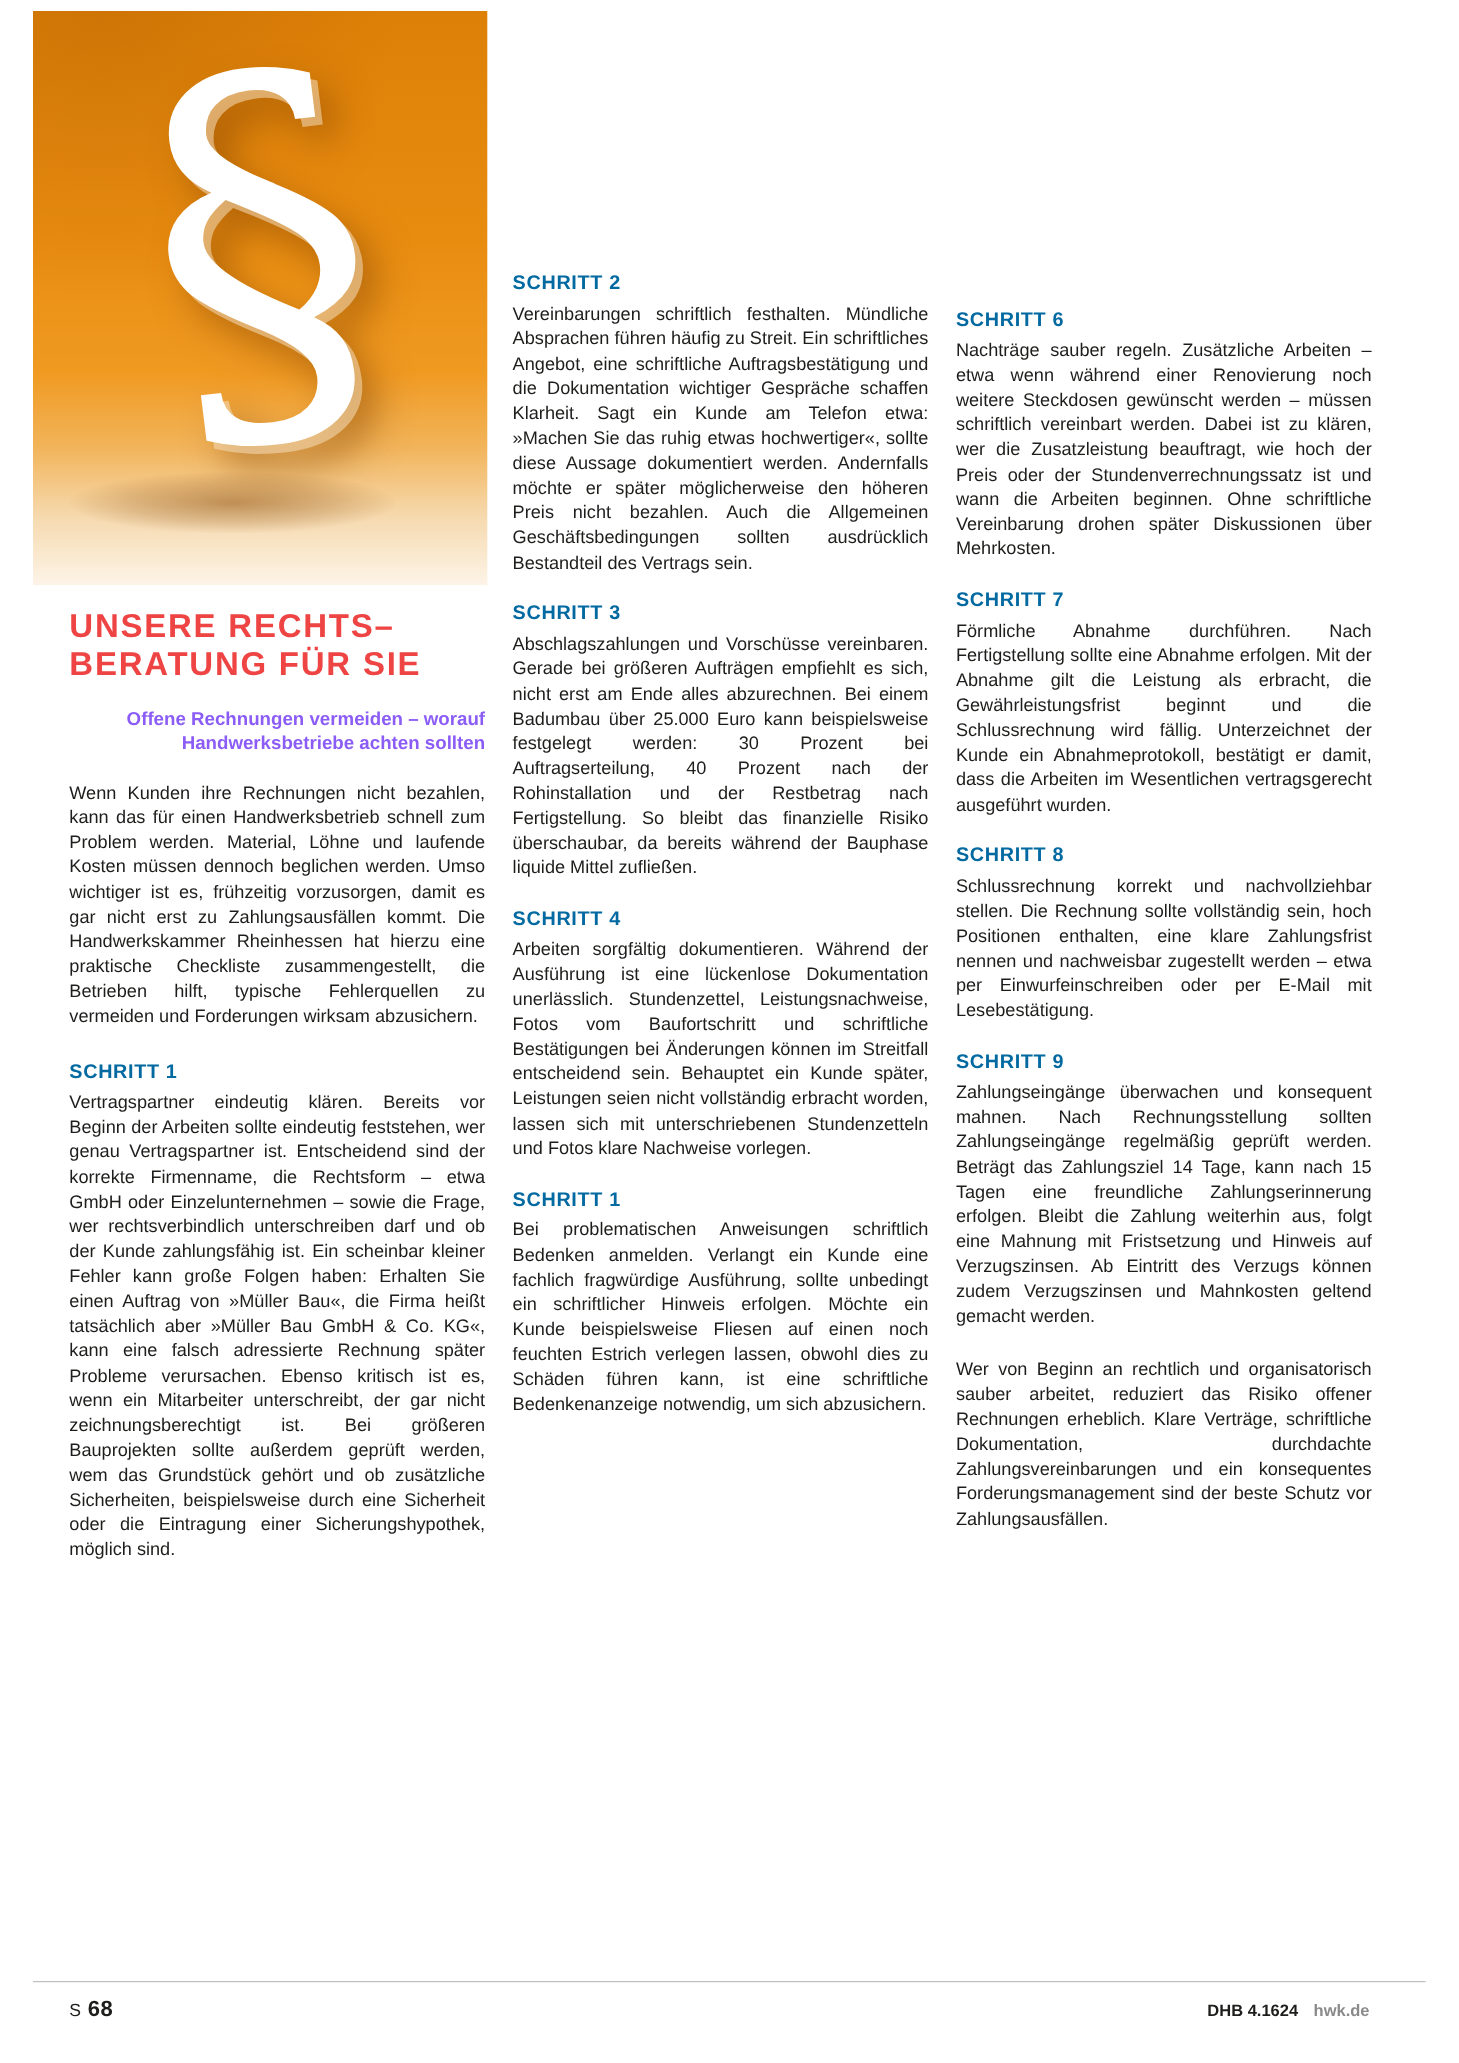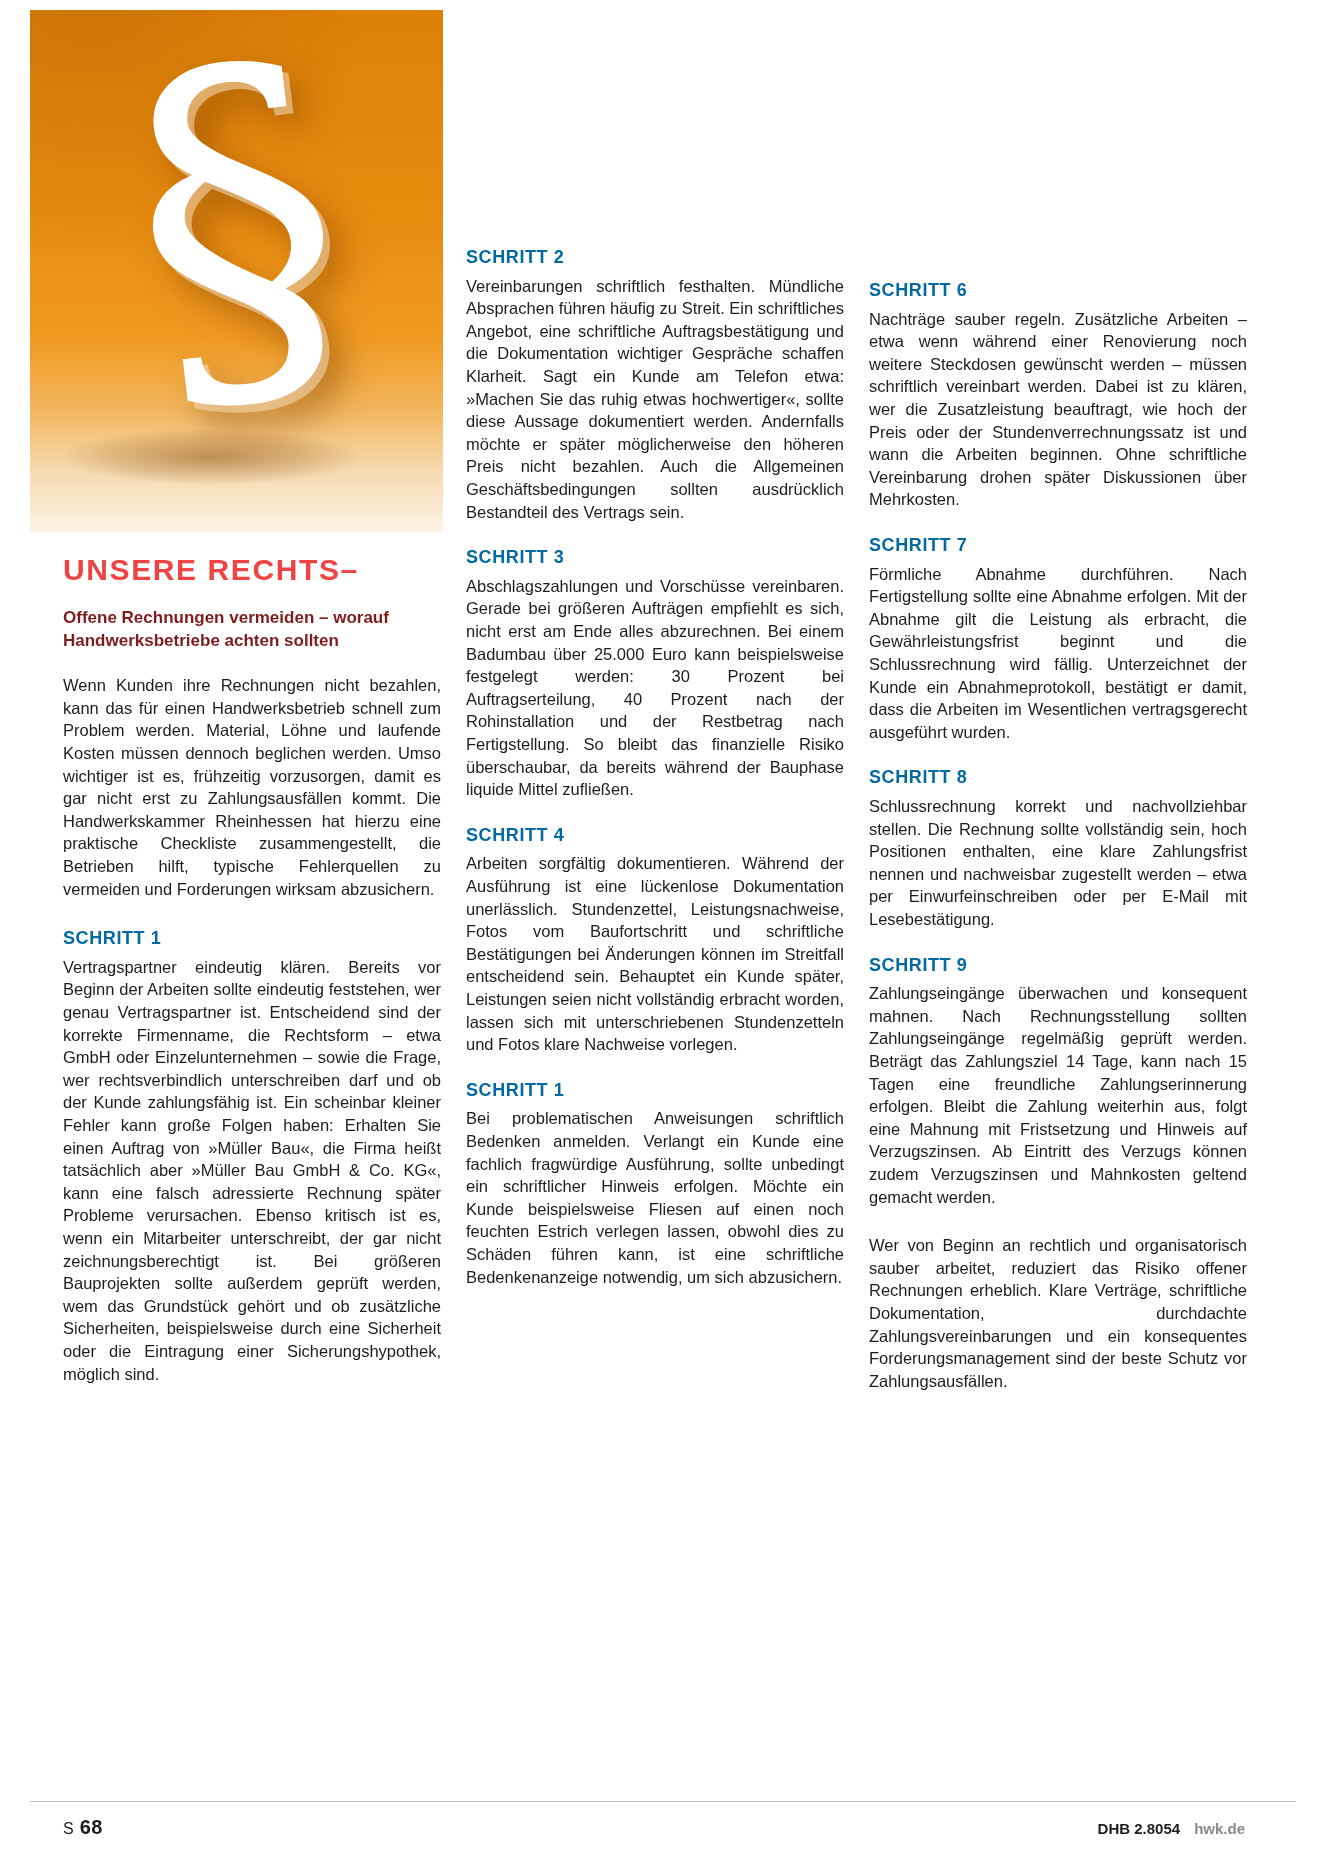--- a/index.html
+++ b/index.html
@@ -129,22 +129,23 @@
 <div class="page">
 
   <div class="hero">
     <div class="hero-floor-shadow"></div>
     <div class="hero-symbol">§</div>
   </div>
 
   <div class="col col-left">
     <h1 class="article-title">
       <span>UNSERE RECHTS–</span><br>
+      <span>BERATUNG FÜR SIE</span>
     </h1>
-    <h2 class="article-subtitle" style="color:#7f1d1d;">Offene Rechnungen vermeiden – worauf Handwerksbetriebe achten sollten</h2>
+    <h2 class="article-subtitle" style="color:#8b5cf6;text-align:right;">Offene Rechnungen vermeiden – worauf Handwerksbetriebe achten sollten</h2>
     <p class="intro">Wenn Kunden ihre Rechnungen nicht bezahlen, kann das für einen Handwerksbetrieb schnell zum Problem werden. Material, Löhne und laufende Kosten müssen dennoch beglichen werden. Umso wichtiger ist es, frühzeitig vorzusorgen, damit es gar nicht erst zu Zahlungsausfällen kommt. Die Handwerkskammer Rheinhessen hat hierzu eine praktische Checkliste zusammengestellt, die Betrieben hilft, typische Fehlerquellen zu vermeiden und Forderungen wirksam abzusichern.</p>
 
     <section class="step">
       <h3 class="step-heading">SCHRITT 1</h3>
       <p class="step-text">Vertragspartner eindeutig klären. Bereits vor Beginn der Arbeiten sollte eindeutig feststehen, wer genau Vertragspartner ist. Entscheidend sind der korrekte Firmenname, die Rechtsform – etwa GmbH oder Einzelunternehmen – sowie die Frage, wer rechtsverbindlich unterschreiben darf und ob der Kunde zahlungsfähig ist. Ein scheinbar kleiner Fehler kann große Folgen haben: Erhalten Sie einen Auftrag von »Müller Bau«, die Firma heißt tatsächlich aber »Müller Bau GmbH &amp; Co. KG«, kann eine falsch adressierte Rechnung später Probleme verursachen. Ebenso kritisch ist es, wenn ein Mitarbeiter unterschreibt, der gar nicht zeichnungsberechtigt ist. Bei größeren Bauprojekten sollte außerdem geprüft werden, wem das Grundstück gehört und ob zusätzliche Sicherheiten, beispielsweise durch eine Sicherheit oder die Eintragung einer Sicherungshypothek, möglich sind.</p>
     </section>
   </div>
 
   <div class="col col-mid">
     <section class="step">
@@ -184,17 +185,17 @@
     </section>
     <p class="closing">Wer von Beginn an rechtlich und organisatorisch sauber arbeitet, reduziert das Risiko offener Rechnungen erheblich. Klare Verträge, schriftliche Dokumentation, durchdachte Zahlungsvereinbarungen und ein konsequentes Forderungsmanagement sind der beste Schutz vor Zahlungsausfällen.</p>
   </div>
 
   <div class="footer-rule"></div>
   <div class="footer">
     <div class="footer-left">
       <span class="footer-page-prefix">S</span><span class="footer-page-number">68</span>
     </div>
     <div class="footer-right">
-      <span class="footer-issue">DHB 2.8054</span><span class="footer-site">hwk.de</span>
+      <span class="footer-issue">DHB 4.1624</span><span class="footer-site">hwk.de</span>
     </div>
   </div>
 
 </div>
 
 </body></html>

